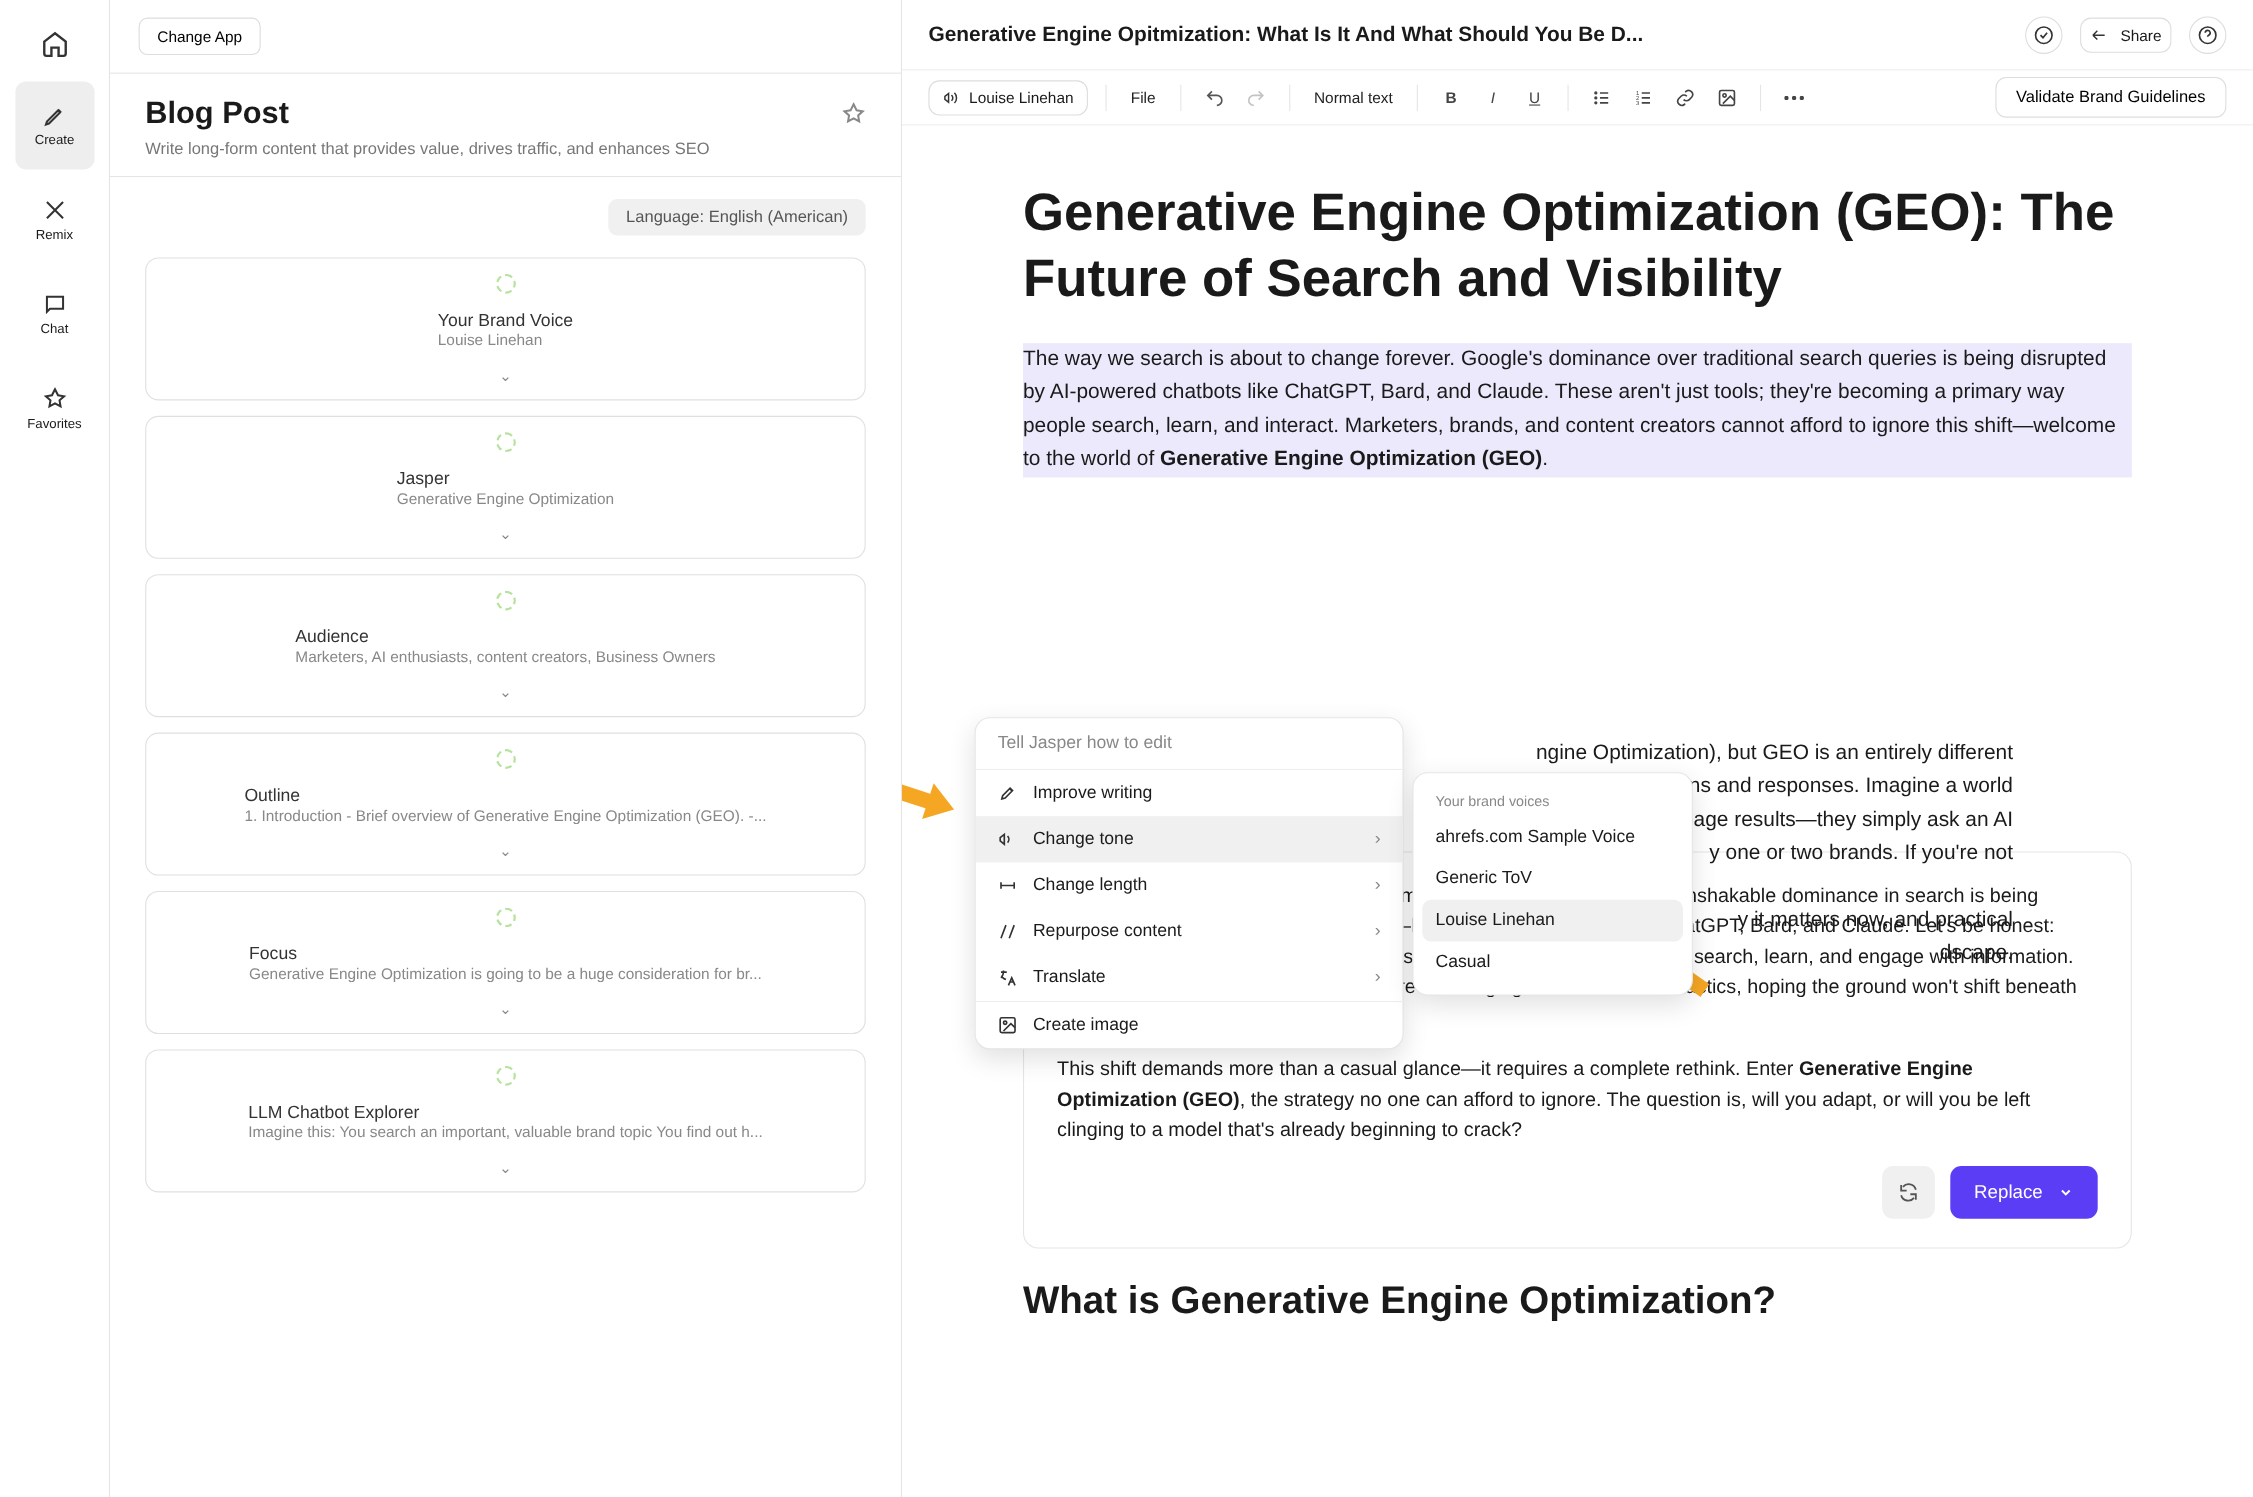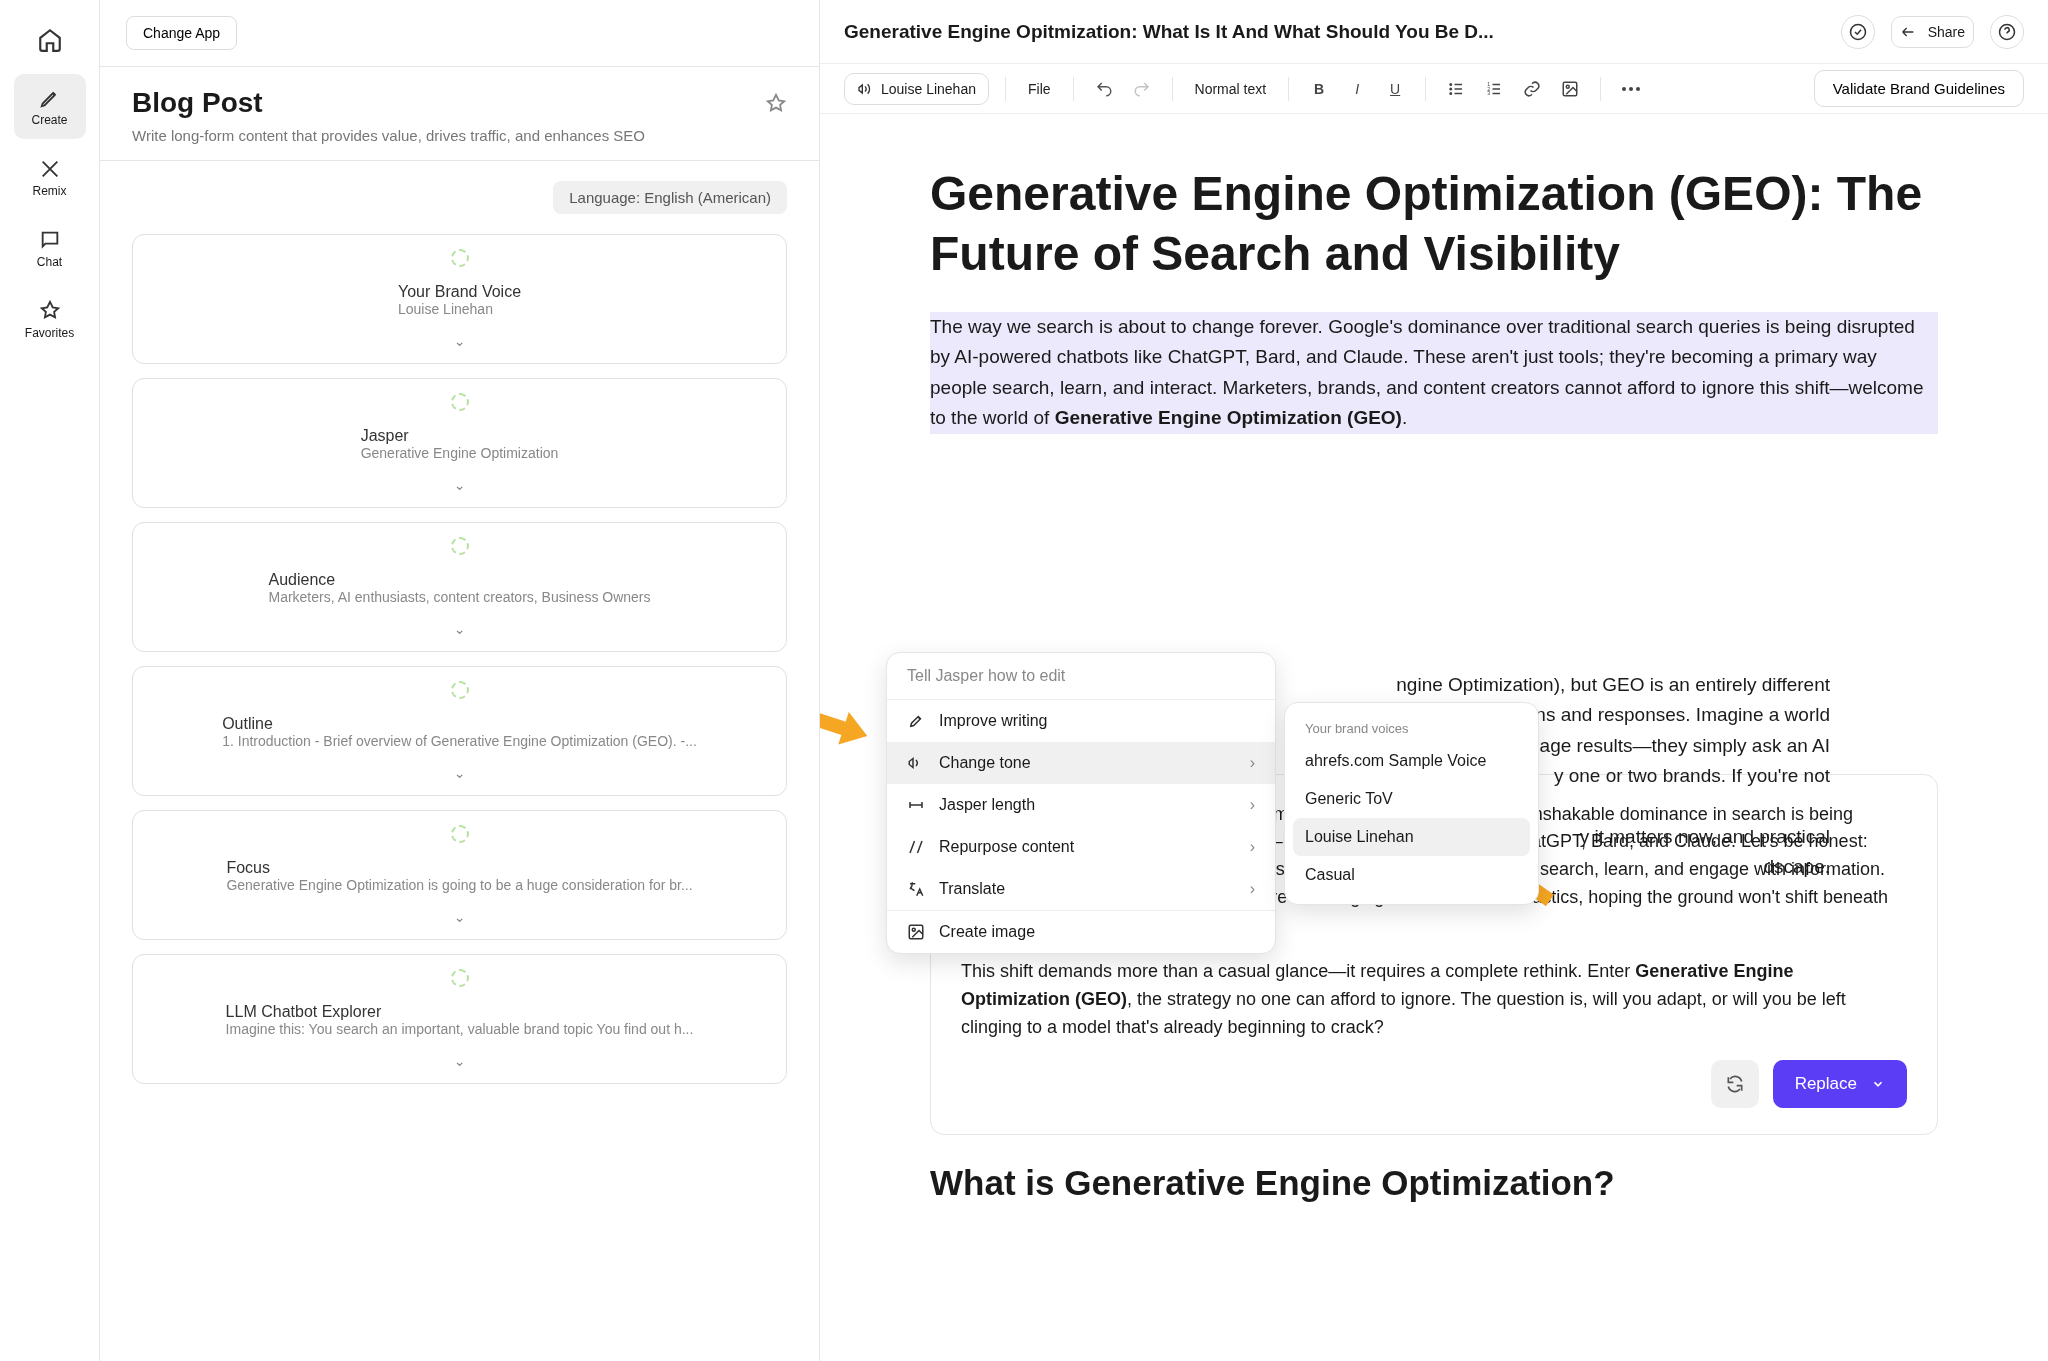--- a/index.html
+++ b/index.html
@@ -1,18 +1,18 @@
 <!DOCTYPE html>
 <html><head>
 <meta charset="utf-8">
 <style>
 * { box-sizing: border-box; margin: 0; padding: 0; }
 body { font-family: -apple-system, BlinkMacSystemFont, 'Segoe UI', sans-serif; background: #fff; color: #1a1a1a; font-size: 14px; width: 2048px; height: 1361px; overflow: hidden; display: flex; }
 .nav-rail { width: 100px; border-right: 1px solid #e5e5e5; display: flex; flex-direction: column; align-items: center; padding-top: 18px; gap: 6px; }
-.nav-item { width: 72px; height: 65px; border-radius: 10px; display: flex; flex-direction: column; align-items: center; justify-content: center; gap: 4px; cursor: pointer; }
+.nav-item { width: 72px; height: 80px; border-radius: 10px; display: flex; flex-direction: column; align-items: center; justify-content: center; gap: 4px; cursor: pointer; }
 .nav-item.active { background: #eee; }
 .nav-item .lbl { font-size: 12px; }
 .nav-home { width: 44px; height: 44px; display:flex; align-items:center; justify-content:center; margin-bottom:6px;}
 .left-panel { width: 720px; border-right: 1px solid #e5e5e5; display:flex; flex-direction:column; }
 .lp-top { padding: 16px 26px; border-bottom: 1px solid #e5e5e5; }
 .chg-btn { border:1px solid #ddd; border-radius:8px; padding:8px 16px; background:#fff; font-size:14px; }
 .lp-head { padding: 20px 32px 16px; border-bottom:1px solid #e5e5e5; display:flex; flex-direction:column; gap:8px; position:relative;justify-content:center;}
 .lp-title { font-size:28px; font-weight:600; }
 .lp-sub { color:#777; font-size:15px; }
 .lp-star { position:absolute; right:32px; top:26px; color:#888;}
@@ -298,21 +298,21 @@
             <svg width="18" height="18" viewBox="0 0 24 24" fill="none" stroke="#333" stroke-width="2">
               <path d="M3 10v4l5 4V6l-5 4zM12 8a6 6 0 0 1 0 8"></path>
             </svg>
             <span>Change tone</span>
             <span class="arr">›</span>
           </div>
         <div class="popup-item">
             <svg width="18" height="18" viewBox="0 0 24 24" fill="none" stroke="#333" stroke-width="2">
               <path d="M4 8v8M20 8v8M4 12h16"></path>
             </svg>
-            <span>Jasper length</span>
+            <span>Change length</span>
             <span class="arr">›</span>
           </div>
         <div class="popup-item">
             <svg width="18" height="18" viewBox="0 0 24 24" fill="none" stroke="#333" stroke-width="2">
               <path d="M4 20l6-16M14 20l6-16"></path>
             </svg>
             <span>Repurpose content</span>
             <span class="arr">›</span>
           </div>
         <div class="popup-item">

